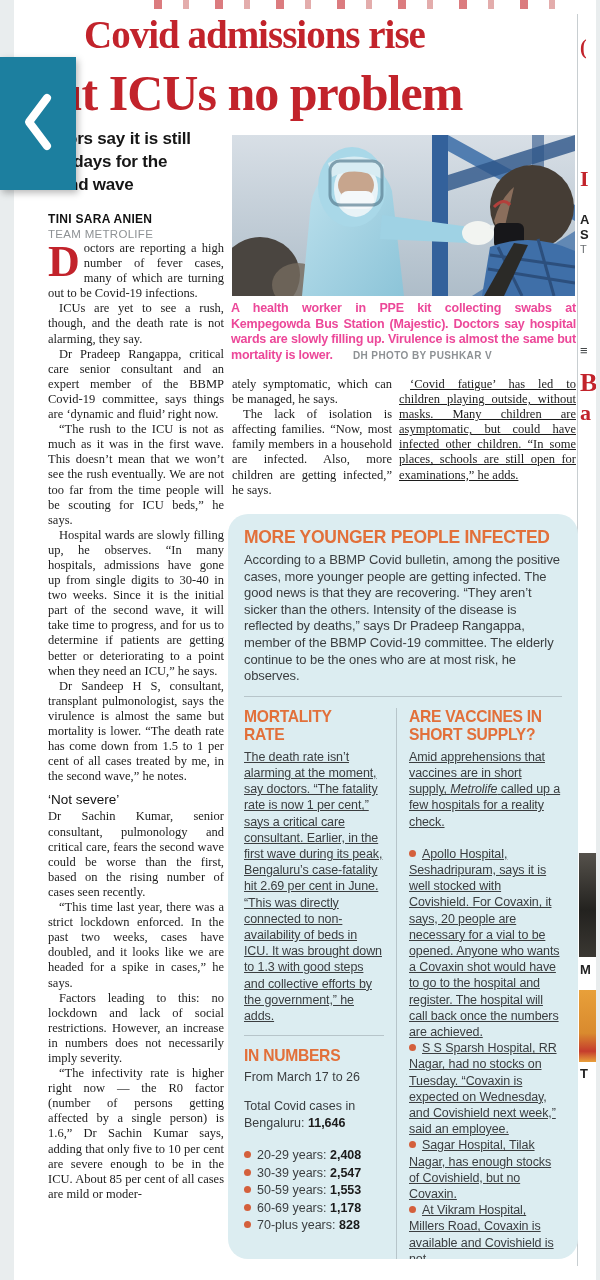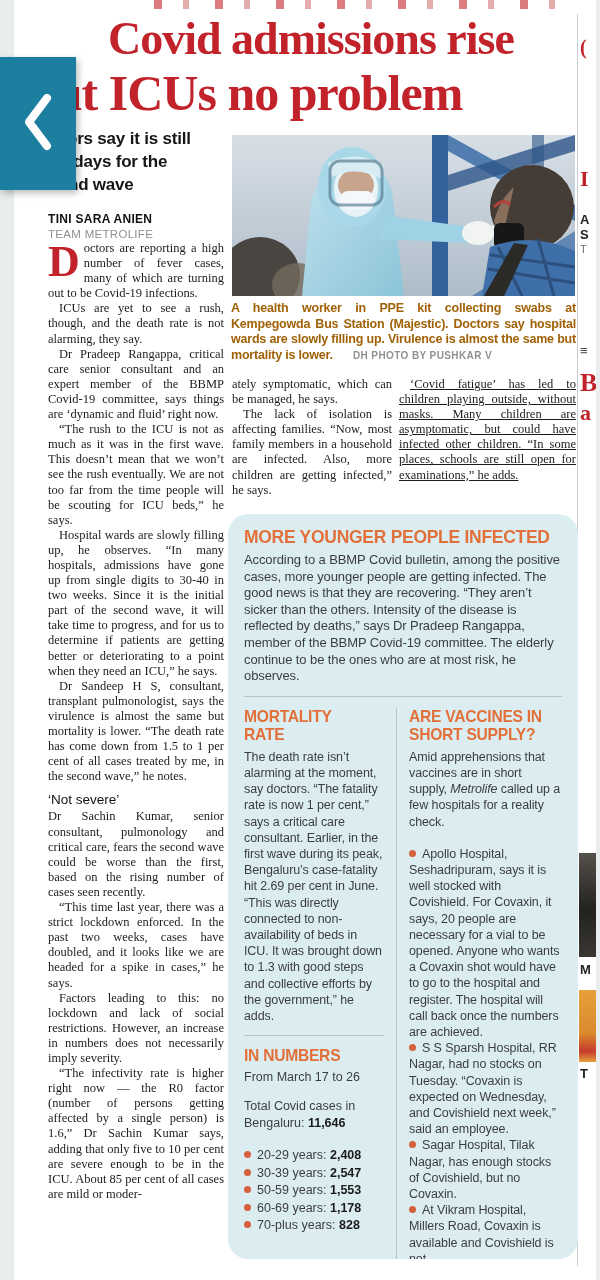--- a/index.html
+++ b/index.html
@@ -8,55 +8,55 @@
   .abs{position:absolute;}
   
   .edge-left{left:0;top:0;width:14px;height:1280px;background:#e9edee;}
   .edge-right{left:596px;top:0;width:4px;height:1280px;background:#e9edee;}
   .page-rule{left:577px;top:14px;width:1px;height:1252px;background:#c8ced1;}
   
   .top-frags{left:128px;top:0;width:442px;height:9px;opacity:.65;
     background:repeating-linear-gradient(90deg,transparent 0 26px,#c8353a 26px 34px,transparent 34px 55px,#d4807f 55px 61px);}
   
   .headline{font-family:"Liberation Serif",serif;font-weight:bold;color:#c2232b;letter-spacing:-1px;white-space:nowrap;}
-  .hl1{left:84px;top:12px;font-size:46px;margin-left:24px;}
+  .hl1{left:84px;top:12px;font-size:39px;}
   .hl2{left:28px;top:64px;font-size:50px;}
   
   .back-btn{left:0;top:57px;width:76px;height:133px;background:#1c7f9f;z-index:30;
     display:flex;align-items:center;justify-content:center;box-shadow:2px 3px 7px rgba(0,0,0,.28);cursor:pointer;}
   
   .standfirst{left:30px;top:127px;width:172px;font-size:17px;line-height:23px;font-weight:bold;color:#161616;letter-spacing:-.2px;}
   .byline{left:48px;top:212px;font-size:12px;font-weight:bold;color:#111;letter-spacing:.3px;}
   .byline-org{left:48px;top:228px;font-size:11.5px;color:#8d9194;letter-spacing:.3px;}
   
   .serifcol{font-family:"Liberation Serif",serif;font-size:12.5px;line-height:15.1px;text-align:justify;color:#1c1c1c;}
   .col1{left:48px;top:241px;width:176px;height:1039px;overflow:hidden;}
   .col2{left:232px;top:377px;width:160px;}
   .col3{left:399px;top:377px;width:177px;text-decoration:underline;}
   .para{text-indent:11px;margin:0;}
   .para.noindent{text-indent:0;}
   .dropcap{float:left;font-family:"Liberation Serif",serif;font-weight:bold;color:#c2232b;
     font-size:44px;line-height:38px;padding:2px 4px 0 0;}
   .subhead{font-family:"Liberation Sans",sans-serif;font-weight:normal;font-size:13.5px;margin:8px 0 2px 0;text-indent:0;color:#111;}
   
   .photo{left:232px;top:135px;width:343px;height:161px;overflow:hidden;background:#b9c6d2;}
-  .caption{left:231px;top:301px;width:345px;font-size:12.5px;line-height:15.5px;font-weight:bold;color:#a16207;text-align:justify;letter-spacing:-.2px;}
+  .caption{left:231px;top:301px;width:345px;font-size:12.5px;line-height:15.5px;font-weight:bold;color:#ec4899;text-align:justify;letter-spacing:-.2px;}
   .credit{left:231px;top:350px;width:345px;text-align:center;font-size:10px;color:#8d9194;font-weight:bold;letter-spacing:.4px;padding-left:19px;}
   
   .panel{left:228px;top:514px;width:350px;height:745px;background:#dcedf1;border-radius:20px;
     box-sizing:border-box;padding:10px 16px;overflow:hidden;}
   .ptitle{color:#e2703a;font-weight:bold;letter-spacing:-.3px;transform:scaleX(.92);transform-origin:left;white-space:nowrap;}
   .ptitle.big{font-size:19px;margin:2px 0 4px 0;}
   .ptitle.small{font-size:17px;line-height:18px;margin:0 0 5px 0;white-space:normal;}
   .pbody{font-size:13px;line-height:16.6px;color:#3b3e40;letter-spacing:-.1px;}
   .pdivider{border:none;border-top:1px solid #b7c5ca;margin:11px 0;}
   .pcols{display:flex;}
   .pcol-left{width:140px;flex:0 0 140px;}
   .pcol-right{flex:1;border-left:1px solid #b7c5ca;margin-left:12px;padding-left:12px;}
-  .pcol-left .pbody,.pcol-right .pbody{font-size:12.5px;line-height:16.2px;}
+  .pcol-left .pbody,.pcol-right .pbody{font-size:12.5px;line-height:16.2px;text-decoration:underline;}
   .innum-sub{font-size:12.5px;color:#3b3e40;margin-bottom:14px;}
   .innum-total{font-size:12.5px;line-height:16.5px;color:#3b3e40;margin-bottom:16px;}
   .innum-total b,.num-val{color:#1a1a1a;font-weight:bold;}
   .num-item{font-size:12.5px;line-height:17.5px;color:#3b3e40;white-space:nowrap;}
   .dot{display:inline-block;width:7px;height:7px;border-radius:50%;background:#d4603c;margin-right:6px;vertical-align:1px;}
   .vacc-item{margin-top:9px;}
   .vacc-intro{margin-top:2px;}
   .ital{font-style:italic;}
   
   .sliver{left:579px;top:0;width:17px;height:1280px;overflow:hidden;}

